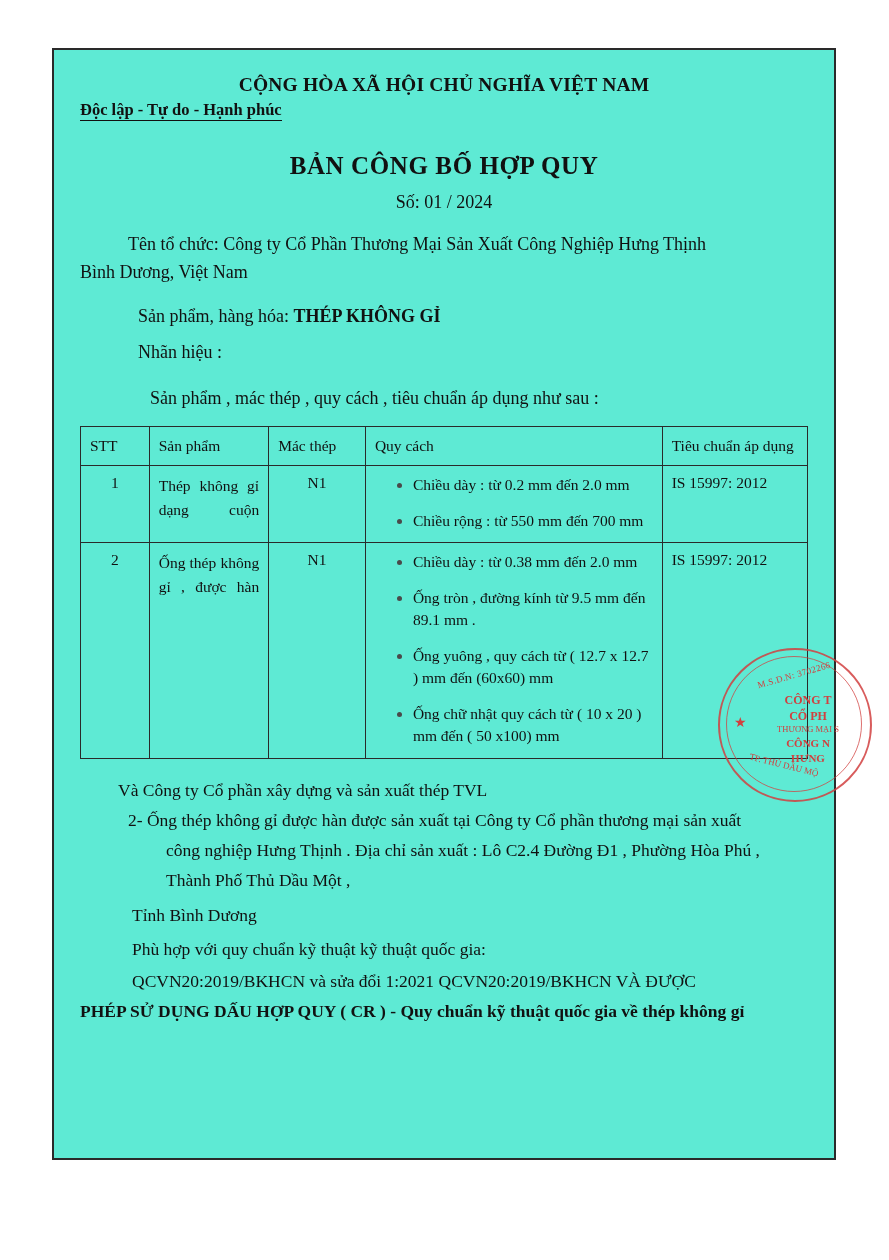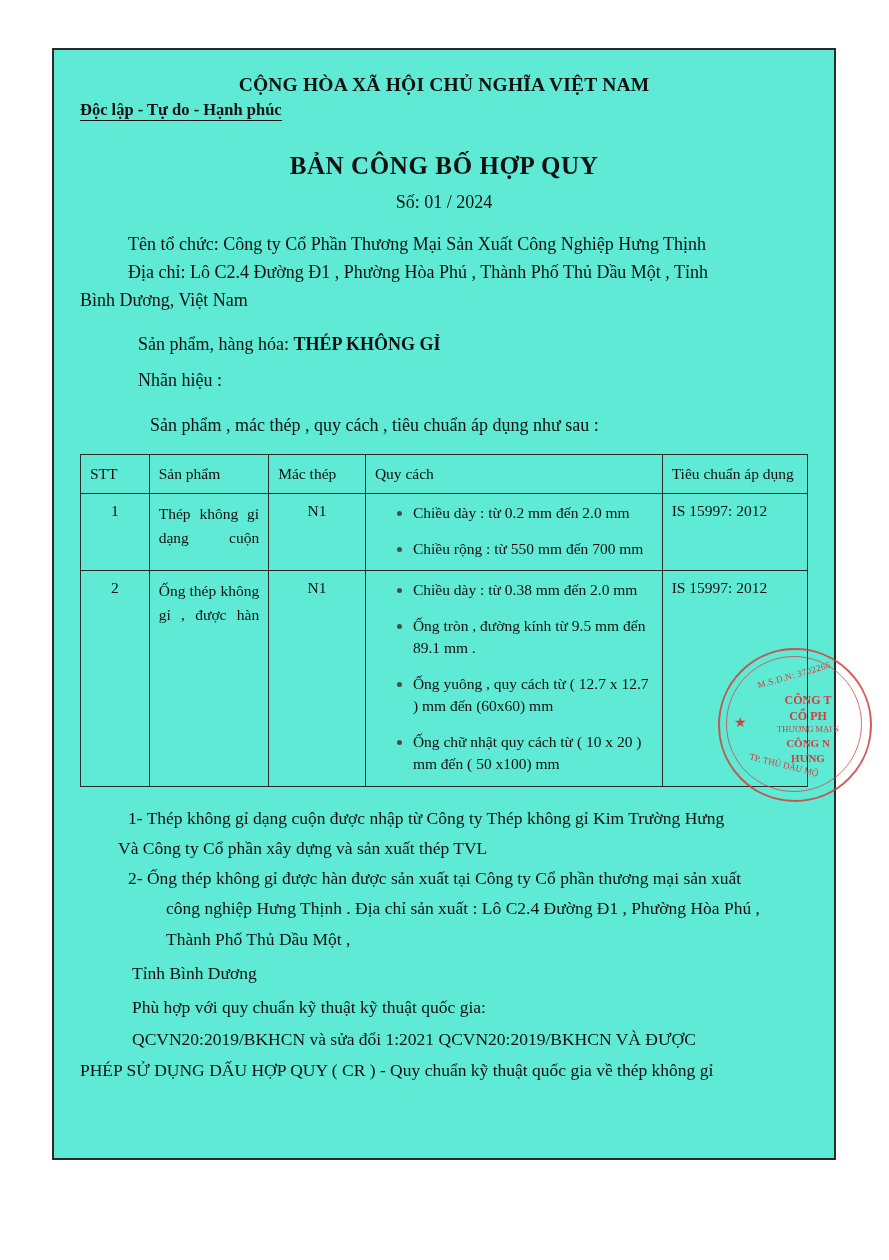--- a/index.html
+++ b/index.html
@@ -147,21 +147,21 @@
   .note-1 { text-indent: 48px; }
   .note-1b { text-indent: 38px; }
   .note-2 { text-indent: 48px; }
   .note-2b { text-indent: 86px; }
   .note-2c { text-indent: 86px; }
   .note-prov { text-indent: 52px; margin-top: 8px; }
   .note-conform { text-indent: 52px; margin-top: 8px; }
   .note-qcvn { text-indent: 52px; margin-top: 6px; }
   .note-qcvn2 { text-indent: 0; }
 
-  .justify { text-align: justify; }
+  .justify { text-align: justify; font-weight: bold; }
 
   
   .stamp {
     position: absolute;
     right: -34px;
     top: 598px;
     width: 150px;
     height: 150px;
     pointer-events: none;
   }
@@ -237,21 +237,20 @@
   <div class="inner">
 
     <div class="natl-title">CỘNG HÒA XÃ HỘI CHỦ NGHĨA VIỆT NAM</div>
     <div class="natl-sub"><span>Độc lập - Tự do - Hạnh phúc</span></div>
 
     <div class="doc-title">BẢN CÔNG BỐ HỢP QUY</div>
     <div class="doc-number">Số: 01 / 2024</div>
 
     <div class="body-block">
       <div class="line-org">Tên tổ chức: Công ty Cổ Phần Thương Mại Sản Xuất Công Nghiệp Hưng Thịnh</div>
-      <div class="line-addr">Địa chỉ: Lô C2.4 Đường Đ1 , Phường Hòa Phú , Thành Phố Thủ Dầu Một , Tỉnh</div>
       <div>Bình Dương, Việt Nam</div>
 
       <div class="line-product">
         <span>Sản phẩm, hàng hóa:</span>
         <b>THÉP KHÔNG GỈ</b>
       </div>
       <div class="line-brand">Nhãn hiệu :</div>
       <div class="line-intro">Sản phẩm , mác thép , quy cách , tiêu chuẩn áp dụng như sau :</div>
     </div>
 
@@ -289,21 +288,20 @@
               <li>Ống yuông , quy cách từ ( 12.7 x 12.7 ) mm đến (60x60) mm</li>
               <li>Ống chữ nhật quy cách từ ( 10 x 20 ) mm đến ( 50 x100) mm</li>
             </ul>
           </td>
           <td class="c-std">IS 15997: 2012</td>
         </tr>
       </tbody>
     </table>
 
     <div class="notes">
-      <div class="note-row note-1">1-  Thép không gỉ dạng cuộn được nhập từ Công ty Thép không gỉ Kim Trường Hưng</div>
       <div class="note-row note-1b">Và Công ty Cổ phần xây dựng và sản xuất thép TVL</div>
       <div class="note-row note-2">2-  Ống thép không gỉ được hàn được sản xuất tại Công ty Cổ phần thương mại sản xuất</div>
       <div class="note-row note-2b">công nghiệp Hưng Thịnh . Địa chỉ sản xuất : Lô C2.4 Đường Đ1 , Phường Hòa Phú ,</div>
       <div class="note-row note-2c">Thành Phố Thủ Dầu Một ,</div>
       <div class="note-row note-prov">Tỉnh Bình Dương</div>
       <div class="note-row note-conform">Phù hợp với quy chuẩn kỹ thuật kỹ thuật quốc gia:</div>
       <div class="note-row note-qcvn">QCVN20:2019/BKHCN và sửa đổi 1:2021  QCVN20:2019/BKHCN VÀ ĐƯỢC</div>
       <div class="note-row note-qcvn2 justify">PHÉP SỬ DỤNG DẤU HỢP QUY ( CR ) -  Quy chuẩn kỹ thuật quốc gia về thép không gỉ</div>
     </div>
 

